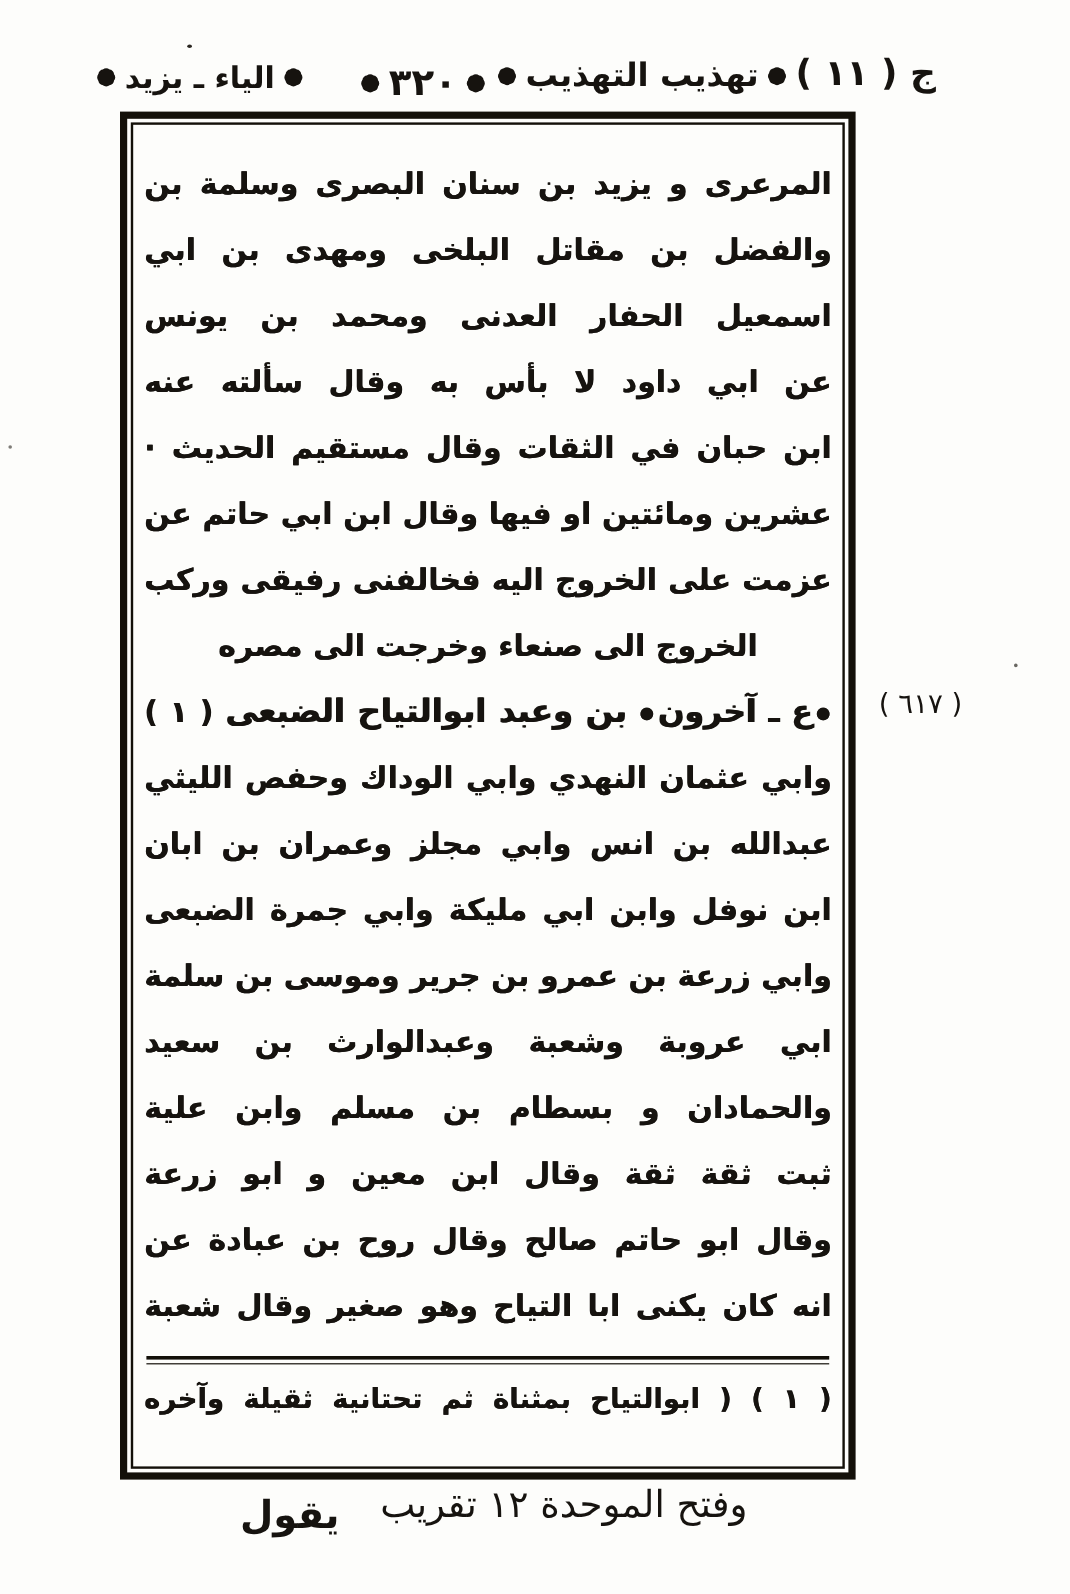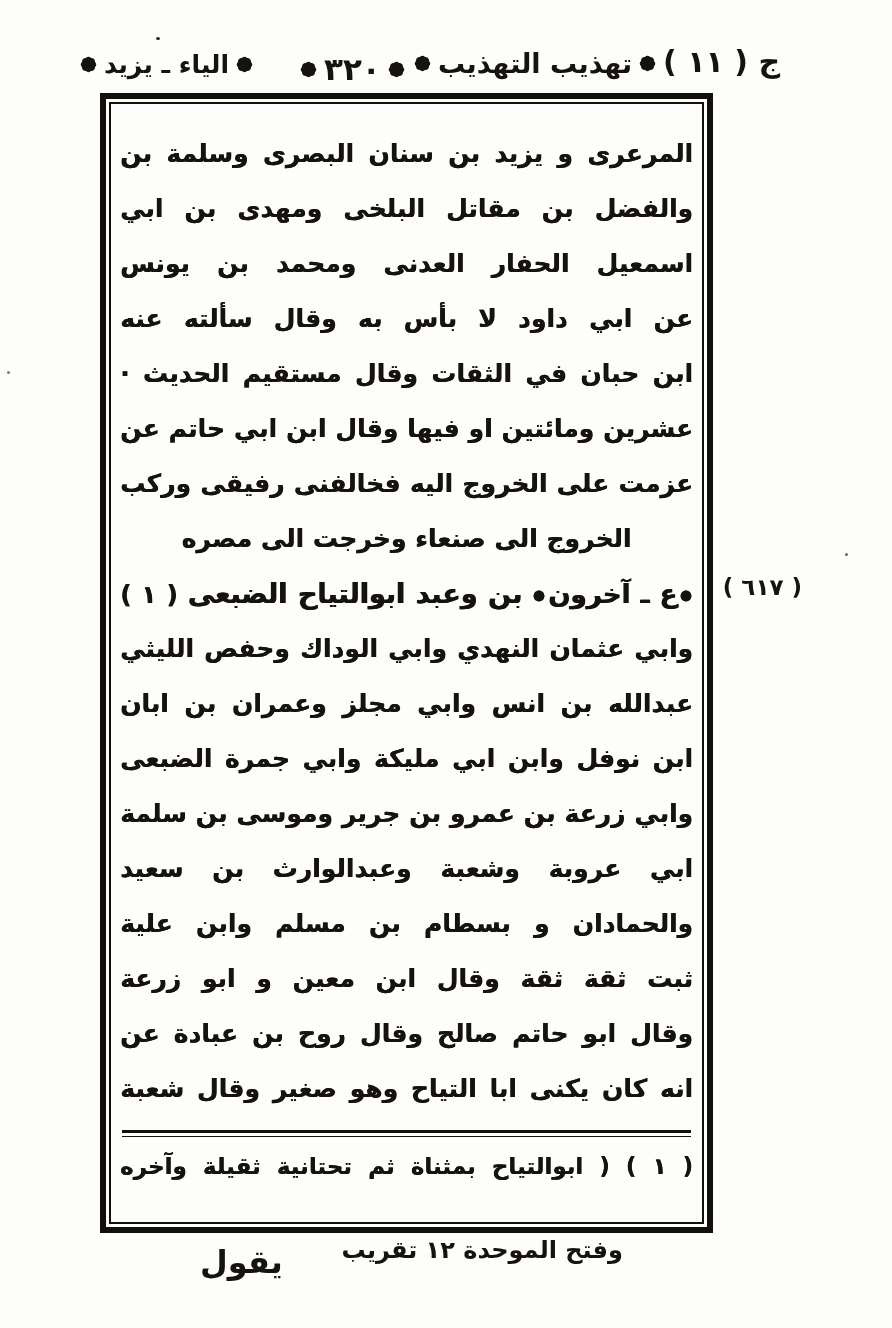--- a/index.html
+++ b/index.html
@@ -33,23 +33,23 @@
   .entry-name{font-size:27px;text-shadow:0.9px 0 0 currentColor;}
   .entry-marker{font-size:26px;text-shadow:0.9px 0 0 currentColor;padding:0 2px;}
   
   .footnote-rule{margin:14px 2px 0 2px;height:3px;border-top:3px solid #131009;
     border-bottom:1px solid #131009;box-sizing:content-box;}
   .footnote-line{direction:rtl;margin-top:4px;height:50px;line-height:50px;
     font-size:23px;font-weight:bold;text-align:justify;text-align-last:justify;
     overflow:hidden;text-shadow:0.3px 0 0 currentColor;}
   
   .margin-number{position:absolute;left:710px;top:574px;width:92px;
-    direction:rtl;text-align:right;font-size:23px;font-weight:bold;white-space:nowrap;}
+    direction:rtl;text-align:right;font-size:23px;font-weight:normal;white-space:nowrap;}
   .footnote-cont{position:absolute;left:383px;top:1236px;width:240px;
-    direction:rtl;text-align:left;font-size:24px;font-weight:bold;white-space:nowrap;}
+    direction:rtl;text-align:left;font-size:31px;font-weight:normal;white-space:nowrap;}
   .catchword{position:absolute;left:200px;top:1243px;direction:rtl;
     font-size:32px;font-weight:bold;}
   
   .speck{position:absolute;background:#2a2620;border-radius:50%;}
   .speck.s1{left:156px;top:37px;width:4px;height:3px;}
   .speck.s2{left:845px;top:553px;width:3px;height:3px;opacity:.7;}
   .speck.s3{left:7px;top:371px;width:3px;height:3px;opacity:.6;}
 </style>
 </head>
 <body>

